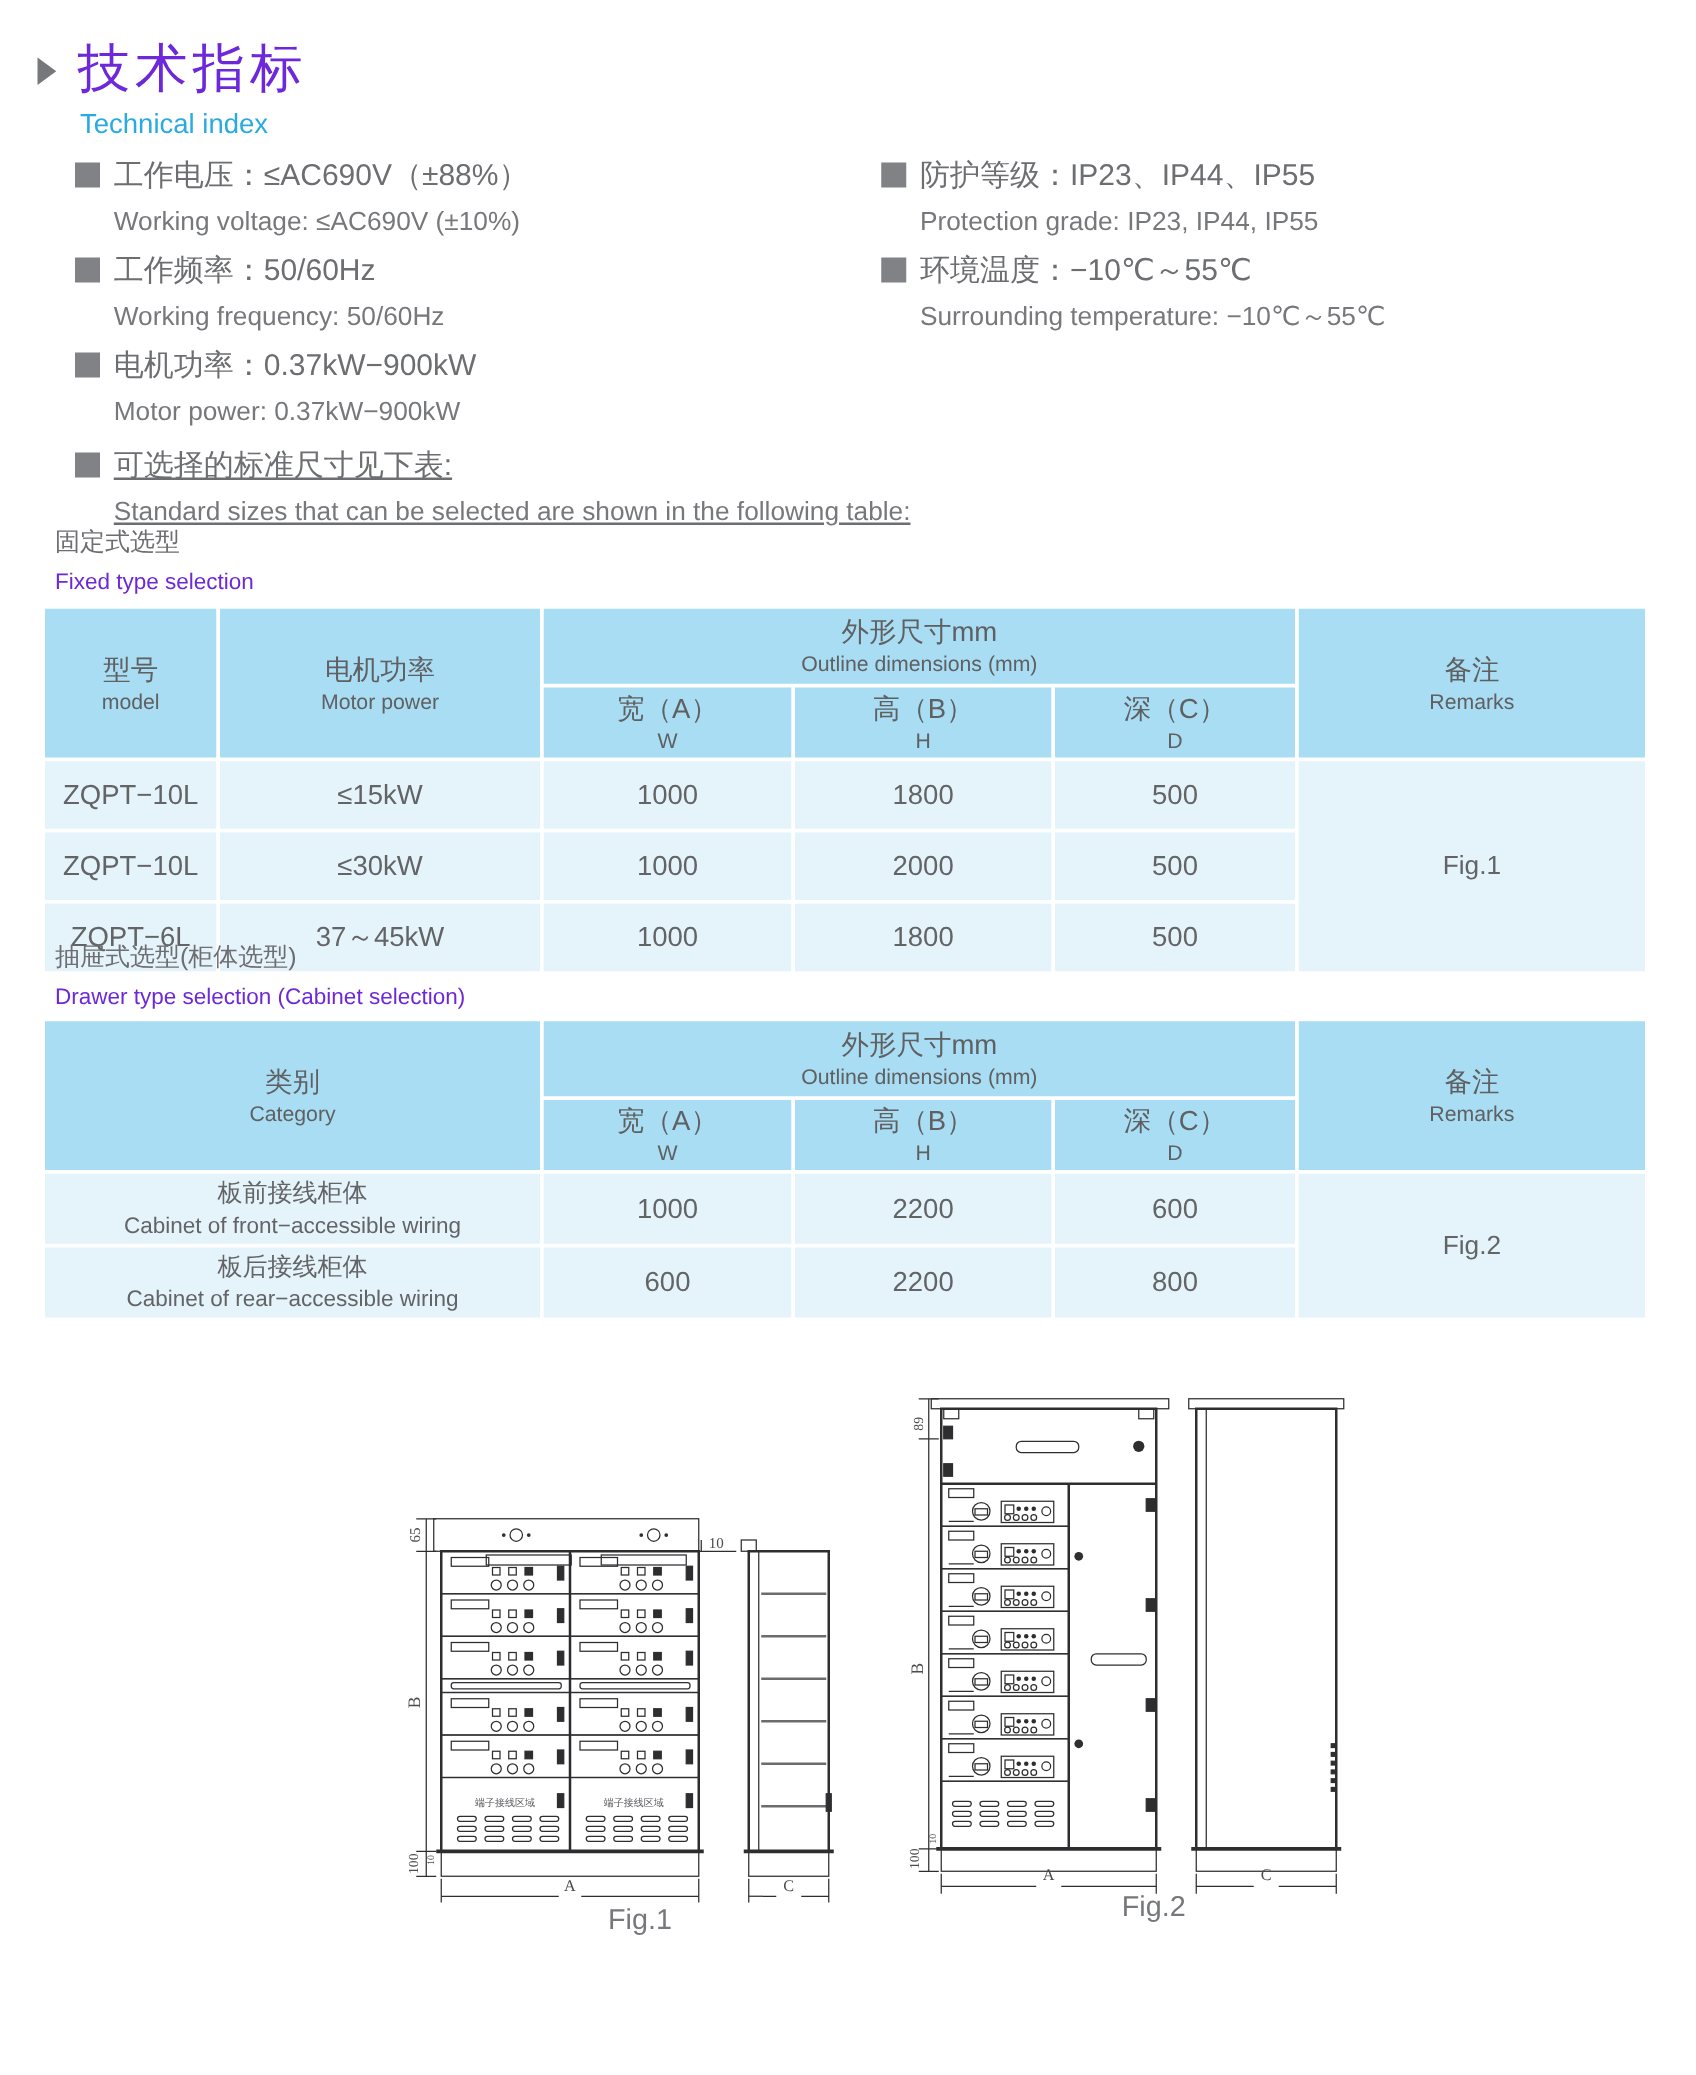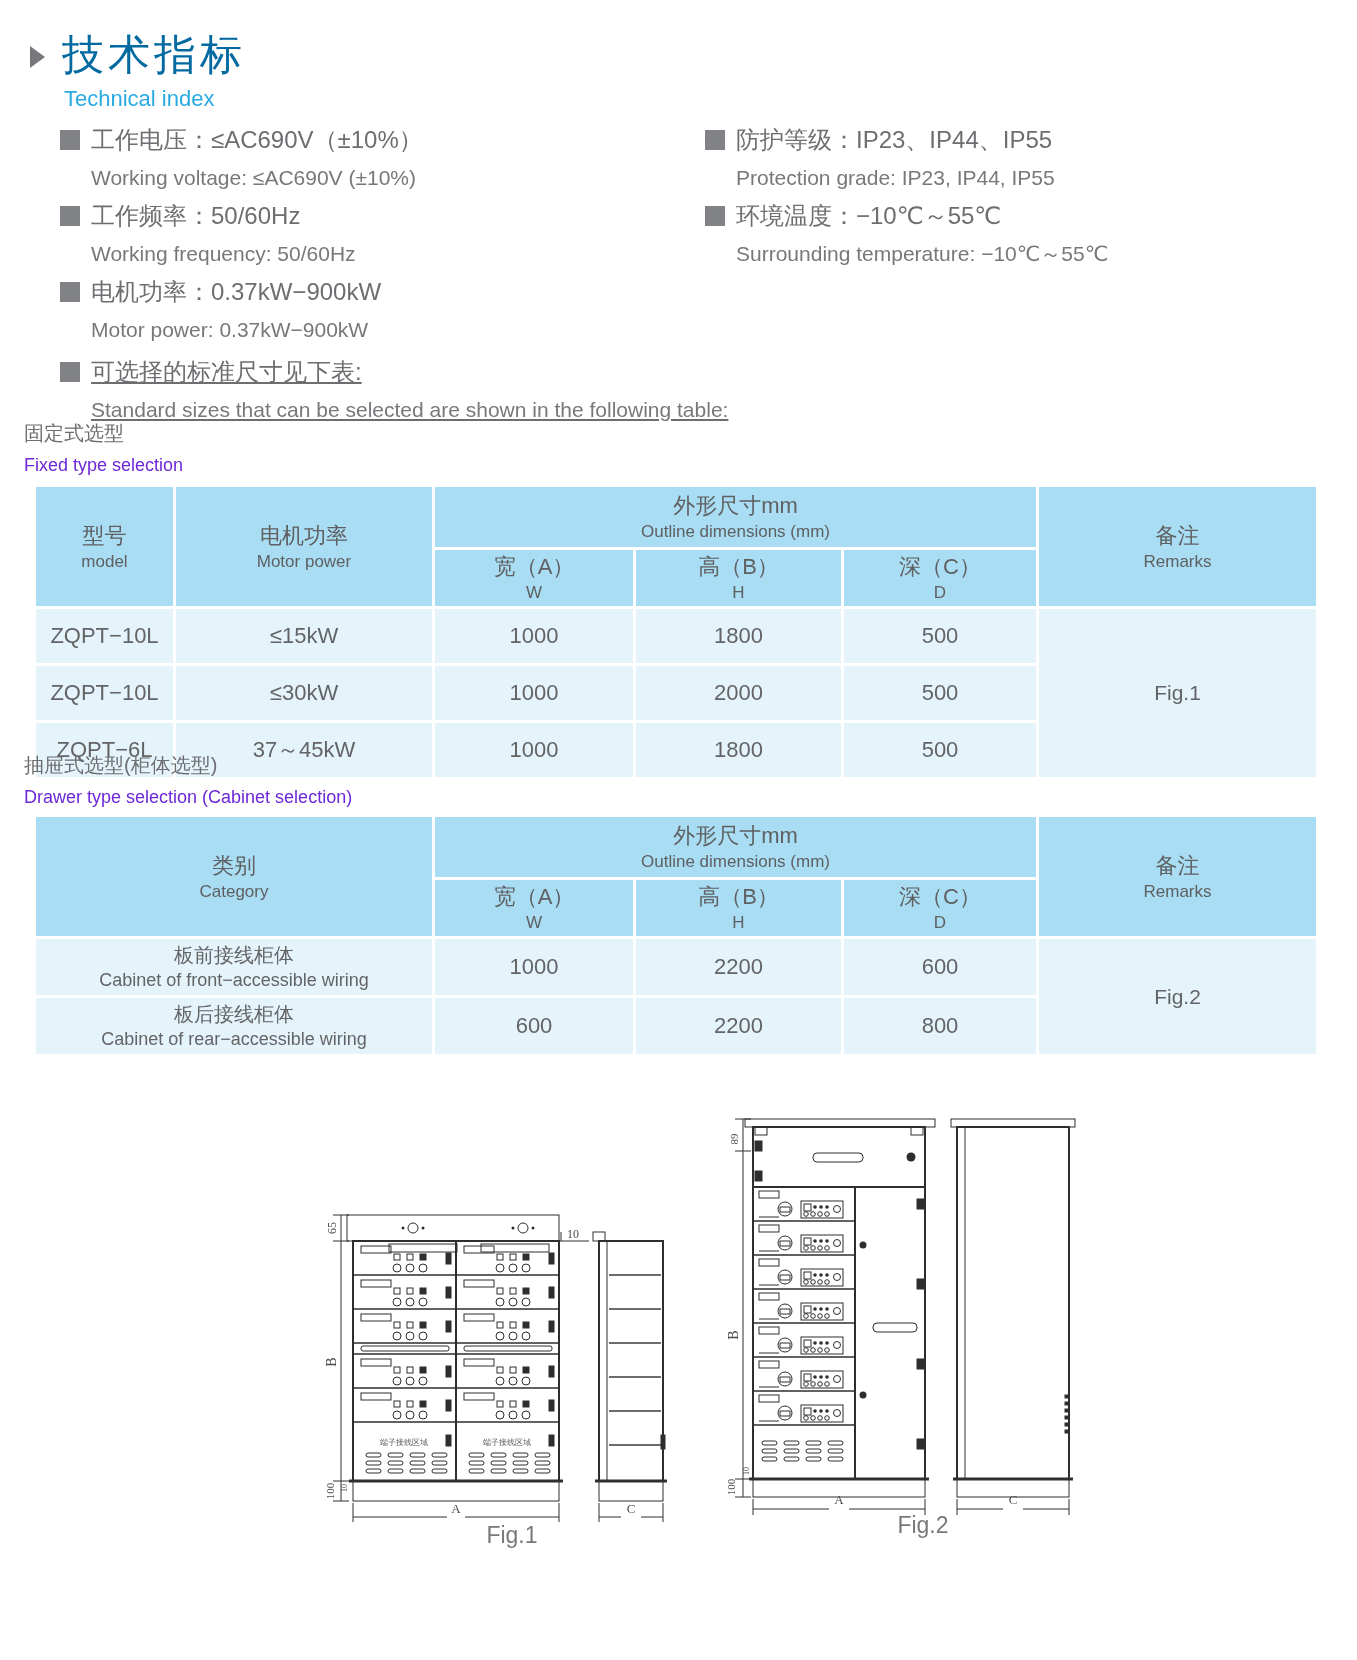--- a/index.html
+++ b/index.html
@@ -9,34 +9,34 @@
     font-family:"Liberation Sans","DejaVu Sans",sans-serif; color:#6d6e71; overflow:hidden;
   }
   
   .header { position:absolute; left:30px; top:34px; }
   .title-row { display:flex; align-items:center; }
   .arrow {
     width:0; height:0; border-left:15px solid #77787b;
     border-top:11px solid transparent; border-bottom:11px solid transparent;
     margin-right:17px; margin-top:4px;
   }
-  .page-title { margin:0; color:#0369a1; font-size:42px; font-weight:500; letter-spacing:4px; line-height:1; }
+  .page-title { margin:0; color:#6d28d9; font-size:42px; font-weight:500; letter-spacing:4px; line-height:1; }
   .page-subtitle { margin-left:34px; margin-top:10px; color:#29abe2; font-size:22px; }
 
   
   .specs { position:absolute; left:60px; top:120px; width:1250px; display:flex; }
   .spec-col.left { width:645px; }
   .spec-col.right { flex:1; }
   .spec-zh { display:flex; align-items:center; font-size:24px; color:#6d6e71; height:40px; }
   .bullet { width:20px; height:20px; background:#808285; margin-right:11px; flex:none; }
   .spec-en { font-size:21px; margin-left:31px; height:36px; line-height:36px; color:#77787b; }
   .table-intro { position:absolute; left:60px; top:352px;text-decoration:underline; }
 
   
-  .section-label { position:absolute; left:24px; }
+  .section-label { position:absolute; left:44px; }
   .section-label .zh { font-size:20px; color:#6d6e71; }
   .section-label .en { font-size:18px; color:#6d28d9; margin-top:8px; }
   #fixed-label { top:420px; }
   #drawer-label { top:752px; }
 
   
   .tbl-wrap { position:absolute; left:33px; }
   #fixed-table-wrap { top:484px; }
   #drawer-table-wrap { top:814px; }
   table.spec-table { border-collapse:separate; border-spacing:3px; table-layout:fixed; }
@@ -80,21 +80,21 @@
       <h1 class="page-title">技术指标</h1>
     </div>
     <div class="page-subtitle">Technical index</div>
   </div>
 
   <div class="specs">
     <div class="spec-col left">
       <div class="spec-item">
         <div class="spec-zh">
             <span class="bullet"></span>
-            <span>工作电压：≤AC690V（±10%）</span>
+            <span>工作电压：≤AC690V（±88%）</span>
           </div>
         <div class="spec-en">Working voltage: ≤AC690V (±10%)</div>
       </div>
       <div class="spec-item">
         <div class="spec-zh">
             <span class="bullet"></span>
             <span>工作频率：50/60Hz</span>
           </div>
         <div class="spec-en">Working frequency: 50/60Hz</div>
       </div>

